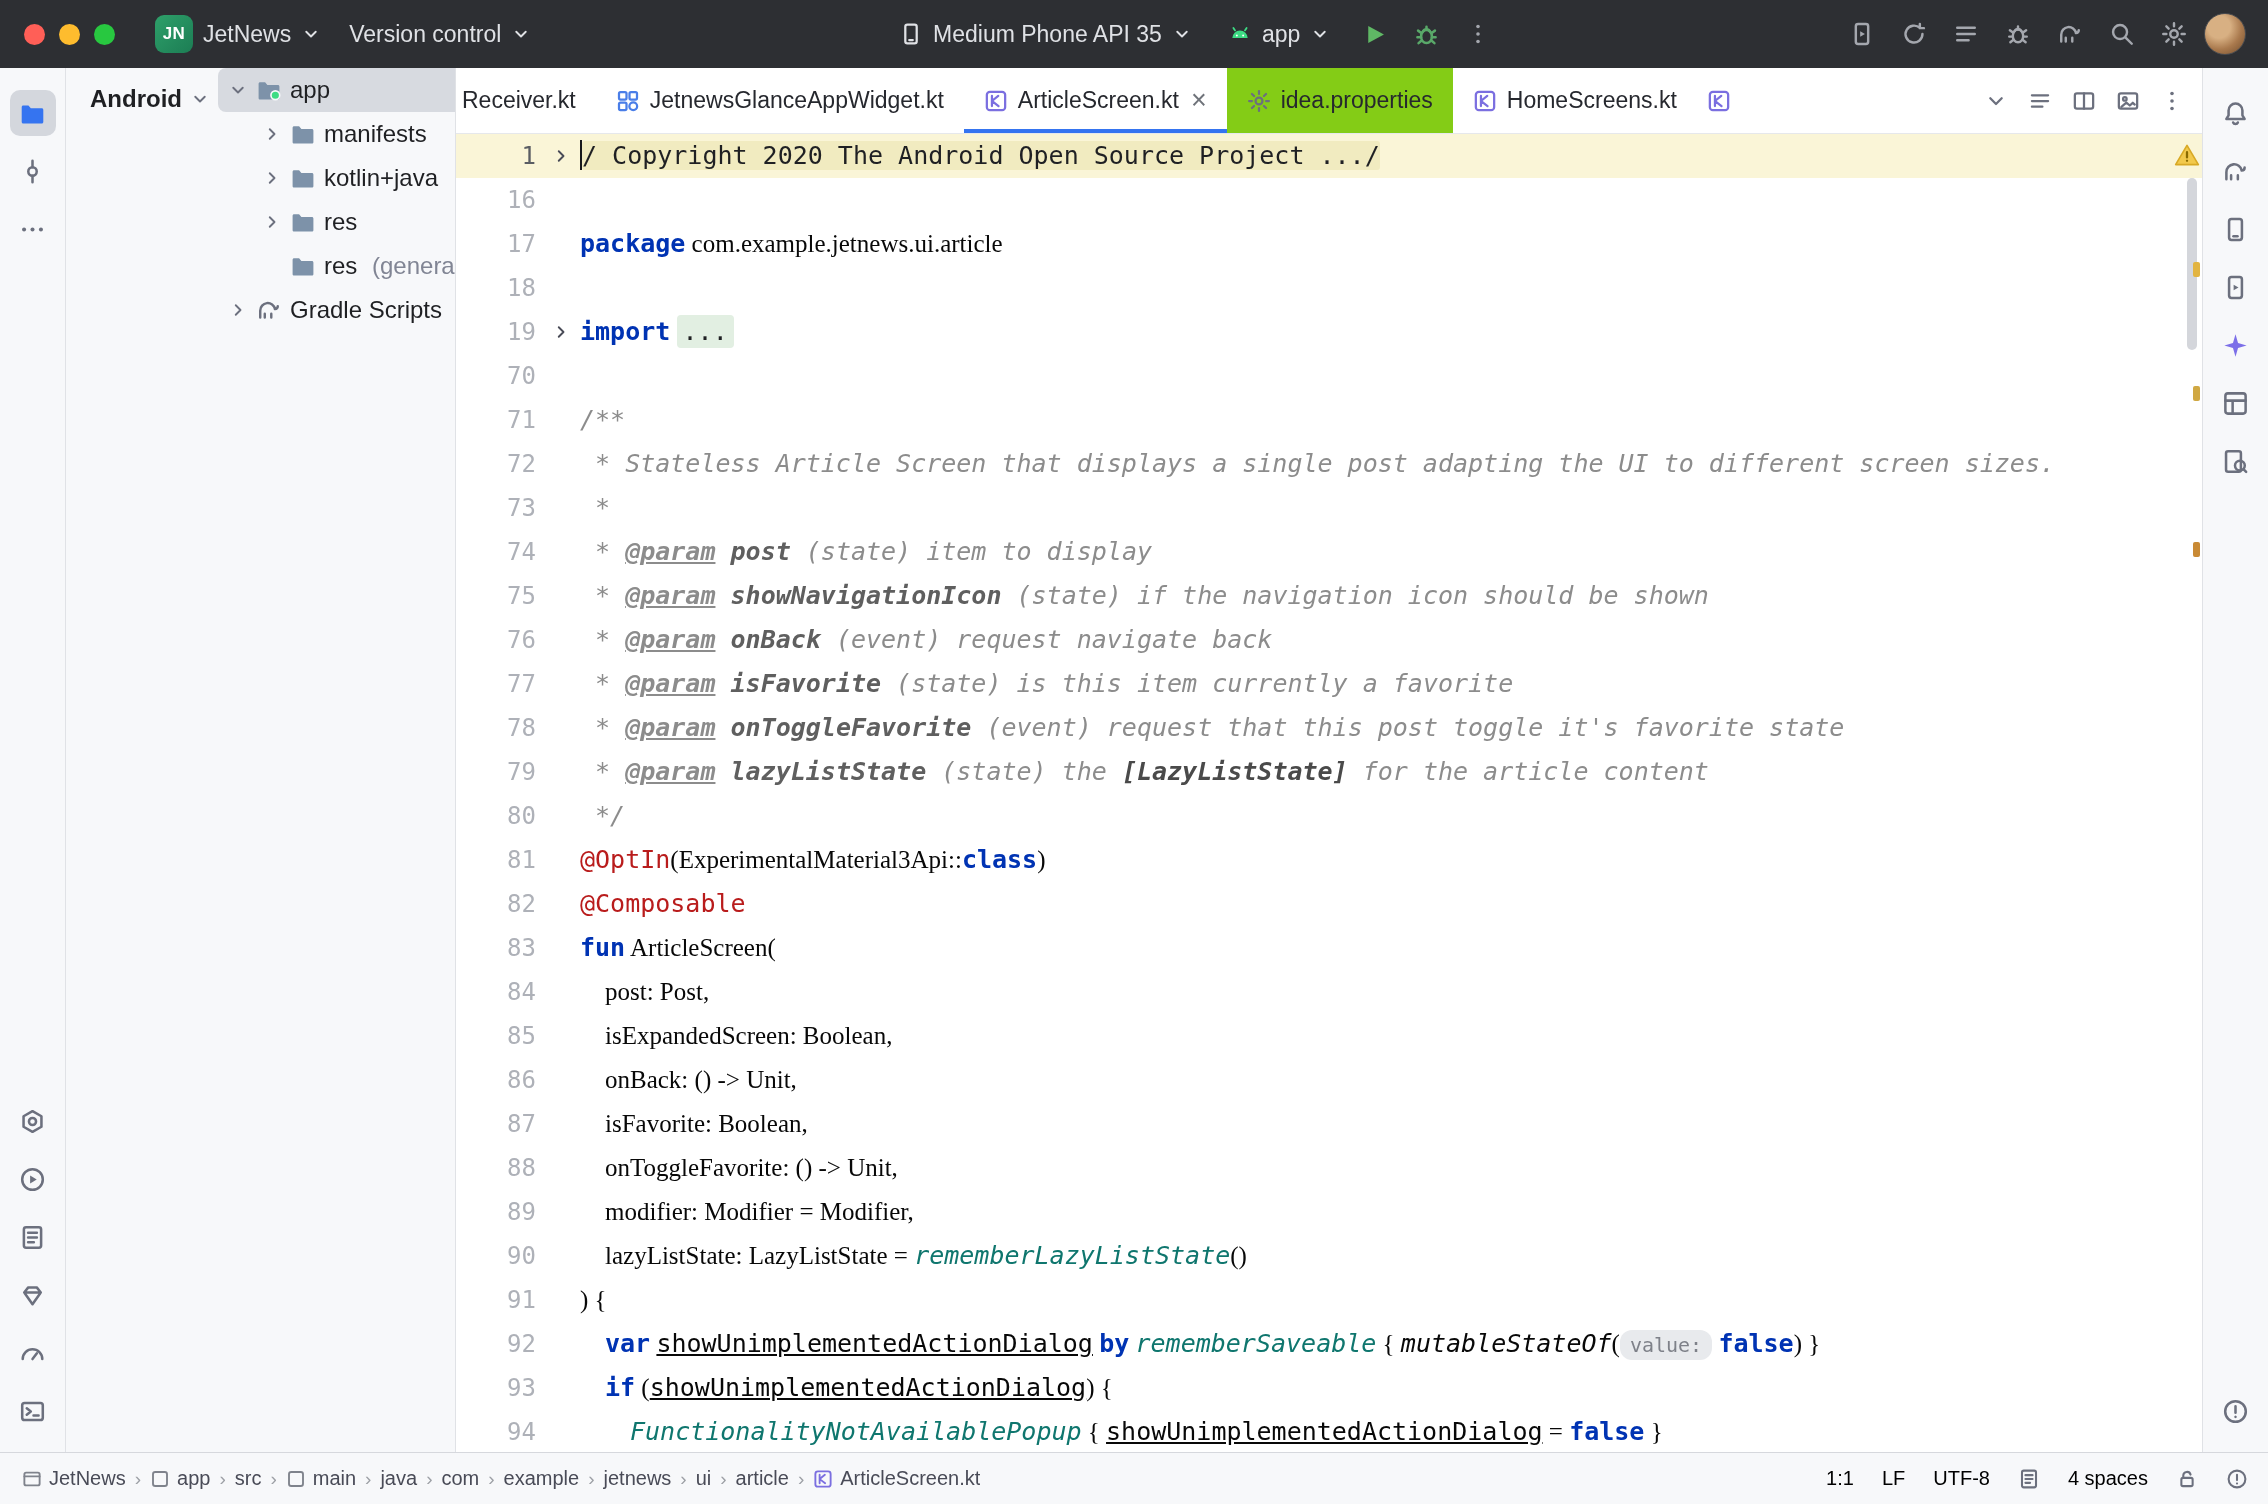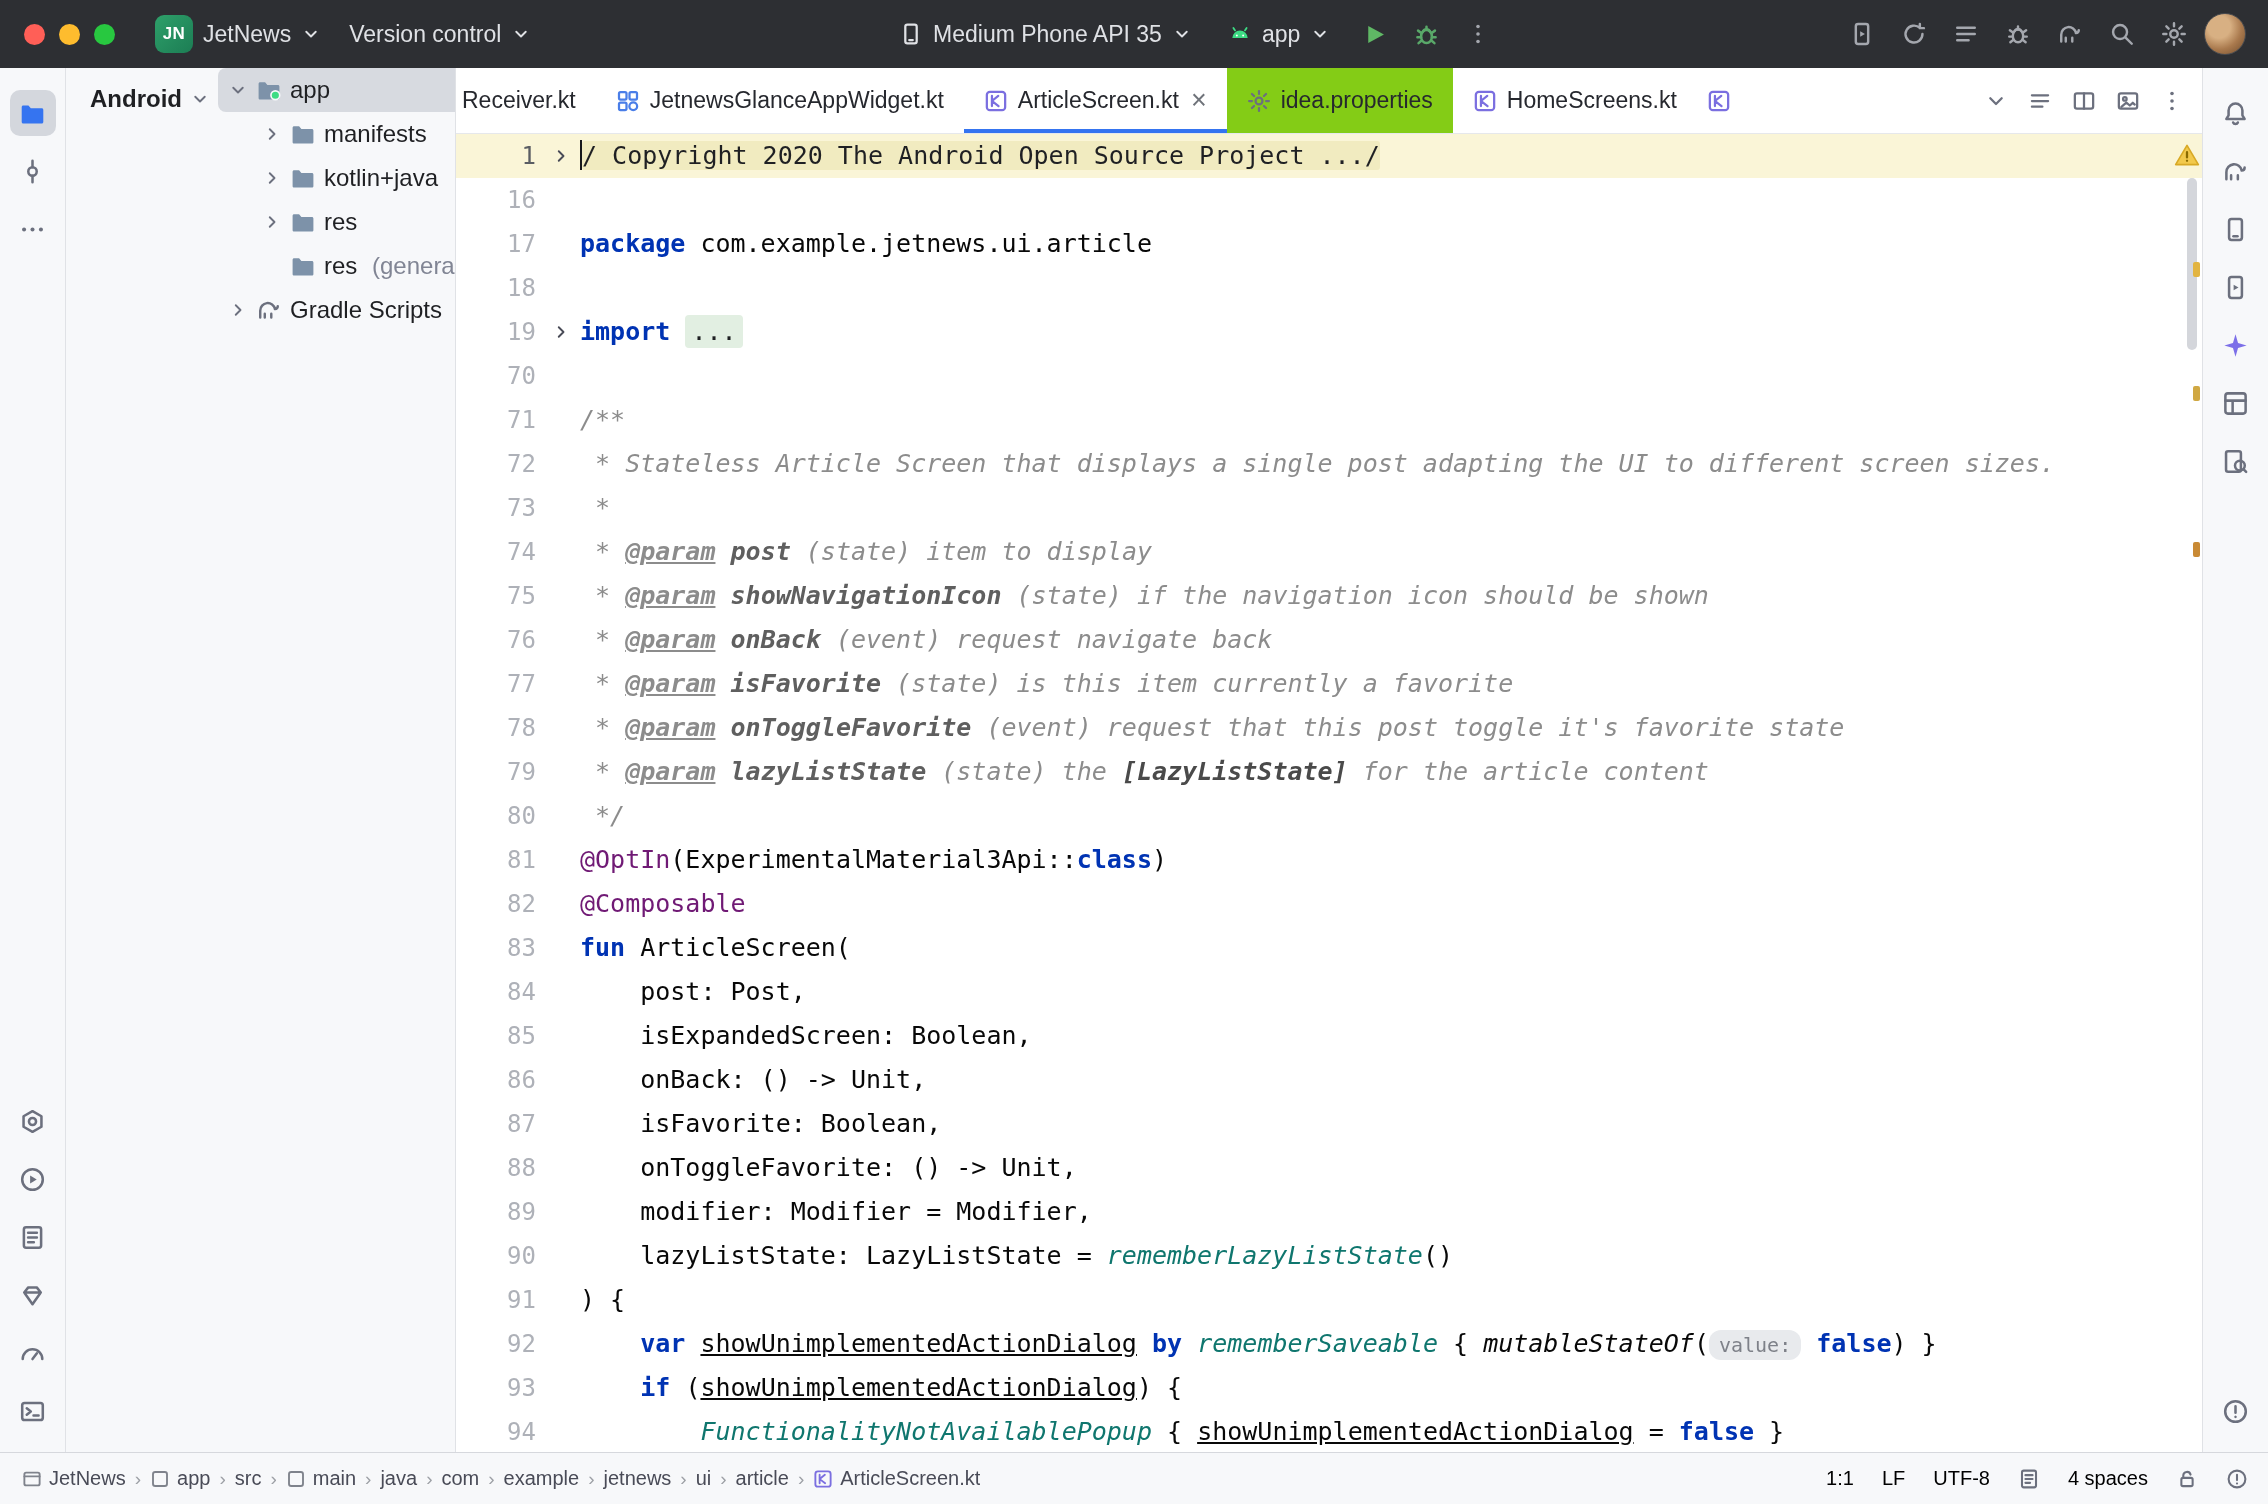--- a/index.html
+++ b/index.html
@@ -56,26 +56,26 @@
   .code-line{display:flex;height:44px;line-height:44px;white-space:pre;}
   .code-line.current{background:#fa f5d7;}
   .code-line.current{background:#faf5d7;}
   .gnum{flex:0 0 86px;text-align:right;color:#aeb1b8;font-size:24px;padding-right:6px;}
   .current .gnum{color:#5a5d63;}
   .fold-col{flex:0 0 38px;display:flex;align-items:center;justify-content:center;color:#494b57;}
   .fold-col .ic{width:20px;height:20px;}
   .line-content{flex:1;white-space:pre;overflow:hidden;}
   .caret{display:inline-block;width:2px;height:30px;background:#17181b;vertical-align:-6px;}
   .tk-k{color:#0033b3;font-weight:700;}
-  .tk-p{color:#080808;}
+  .tk-p{color:#080808;font-family:Liberation Serif, serif;}
   .tk-c{color:#8c8c8c;font-style:italic;}
   .tk-ct{color:#8c8c8c;font-style:italic;font-weight:700;text-decoration:underline;}
   .tk-cb{color:#5f5f5f;font-style:italic;font-weight:700;}
   .tk-cbb{color:#4a4a4a;font-style:italic;font-weight:700;}
-  .tk-a{color:#701a75;}
+  .tk-a{color:#b91c1c;}
   .tk-f{color:#0f766e;font-style:italic;}
   .tk-fi{color:#080808;font-style:italic;}
   .tk-u{color:#080808;text-decoration:underline;}
   .tk-fold{background:#e2efe2;border-radius:4px;padding:2px 6px;}
   .tk-fold1{background:#f1ebc0;border-radius:3px;}
   .tk-hint{background:#e8eaed;color:#7e8189;border-radius:12px;padding:3px 10px;font-size:20px;}
 
   
   .sb-col{position:absolute;top:0;right:0;bottom:0;width:20px;}
   .sb-warn{position:absolute;top:8px;right:2px;width:24px;height:24px;}

